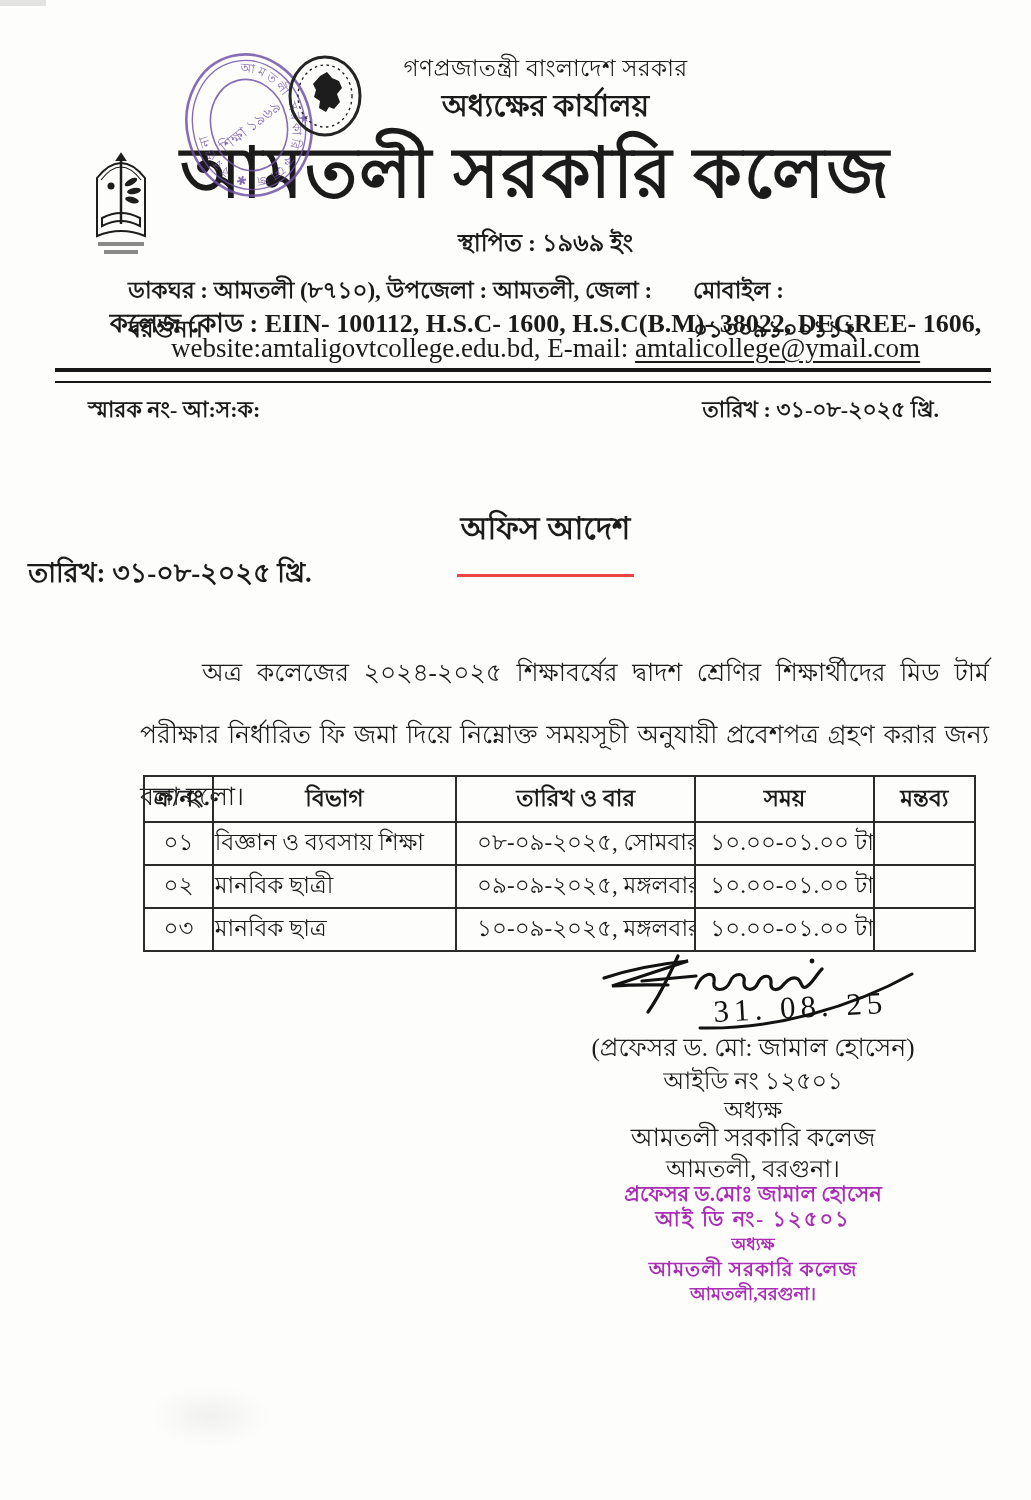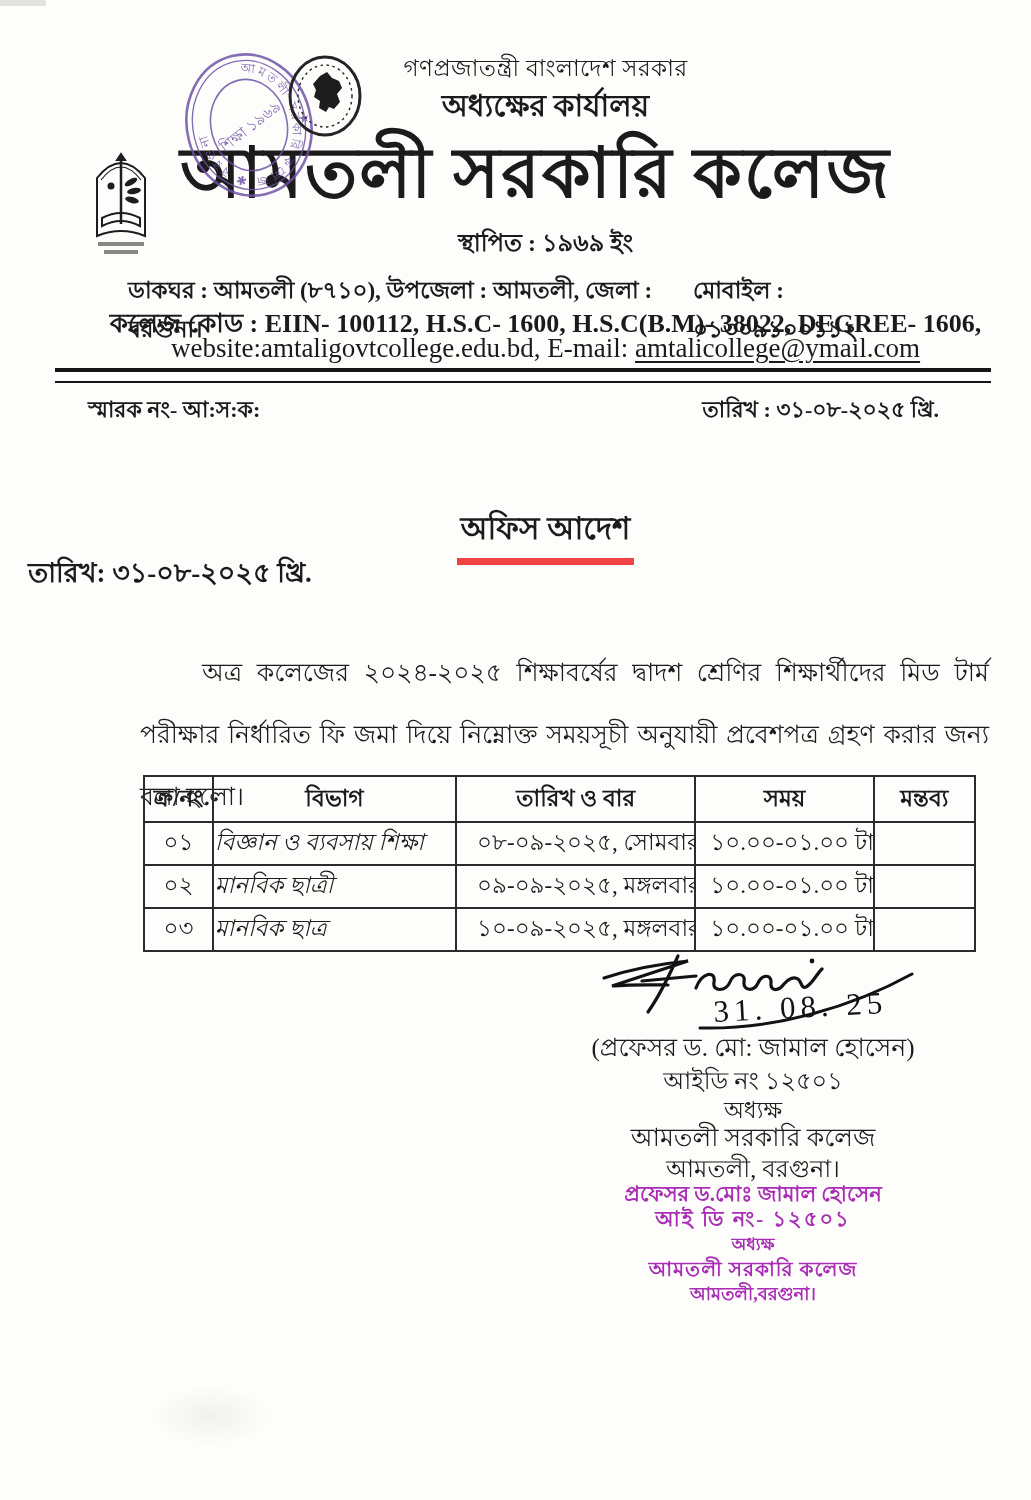--- a/index.html
+++ b/index.html
@@ -19,31 +19,31 @@
     font-size:23px;font-weight:600;}
   .code-line{top:303px;font-size:26px;font-weight:600;left:60px;}
   .site-line{top:333px;font-size:27px;left:60px;}
   .site-line .email{text-decoration:underline;text-underline-offset:4px;}
   .dbl-rule{top:368px;left:55px;right:40px;height:9px;
     border-top:4px solid #161616;border-bottom:2px solid #161616;}
   .memo-row{top:392px;left:88px;right:92px;display:flex;justify-content:space-between;
     font-size:22px;font-weight:600;}
   .order-head-wrap{top:504px;}
   .order-head{display:inline-block;font-size:31px;font-weight:700;
-    border-bottom:7px solid #ef4444;padding:0 4px 2px;}
+    border-bottom:3px solid #ef4444;padding:0 4px 18px;}
   .order-date{top:552px;left:28px;right:0;text-align:left;font-size:27px;font-weight:600;}
   .body-para{top:642px;left:140px;right:42px;font-size:25px;line-height:62px;
     text-align:justify;text-indent:62px;}
   table.sched{position:absolute;top:775px;left:143px;width:833px;
     border-collapse:collapse;table-layout:fixed;font-size:23px;}
   table.sched th,table.sched td{border:2px solid #2b2b2b;overflow:hidden;white-space:nowrap;}
   table.sched th{height:42px;font-weight:600;text-align:center;}
   table.sched td{height:36px;}
   .c0{width:8%;text-align:center;}
-  .c1{width:29.5%;}td.c1{font-style:italic;}
+  .c1{width:29.5%;}td.c1{}
   .c2{width:29%;}td.c2{padding-left:20px;}
   .c3{width:21.5%;}td.c3{padding-left:14px;}
   .c4{width:12%;}
   .sig-svg{top:946px;left:596px;}
   .sig-line{left:582px;width:342px;text-align:center;}
   .sg-name{top:1028px;font-size:25px;}
   .sg-id{top:1062px;font-size:24px;}
   .sg-desig{top:1092px;font-size:23px;}
   .sg-college{top:1118px;font-size:25px;}
   .sg-loc{top:1150px;font-size:24px;}

